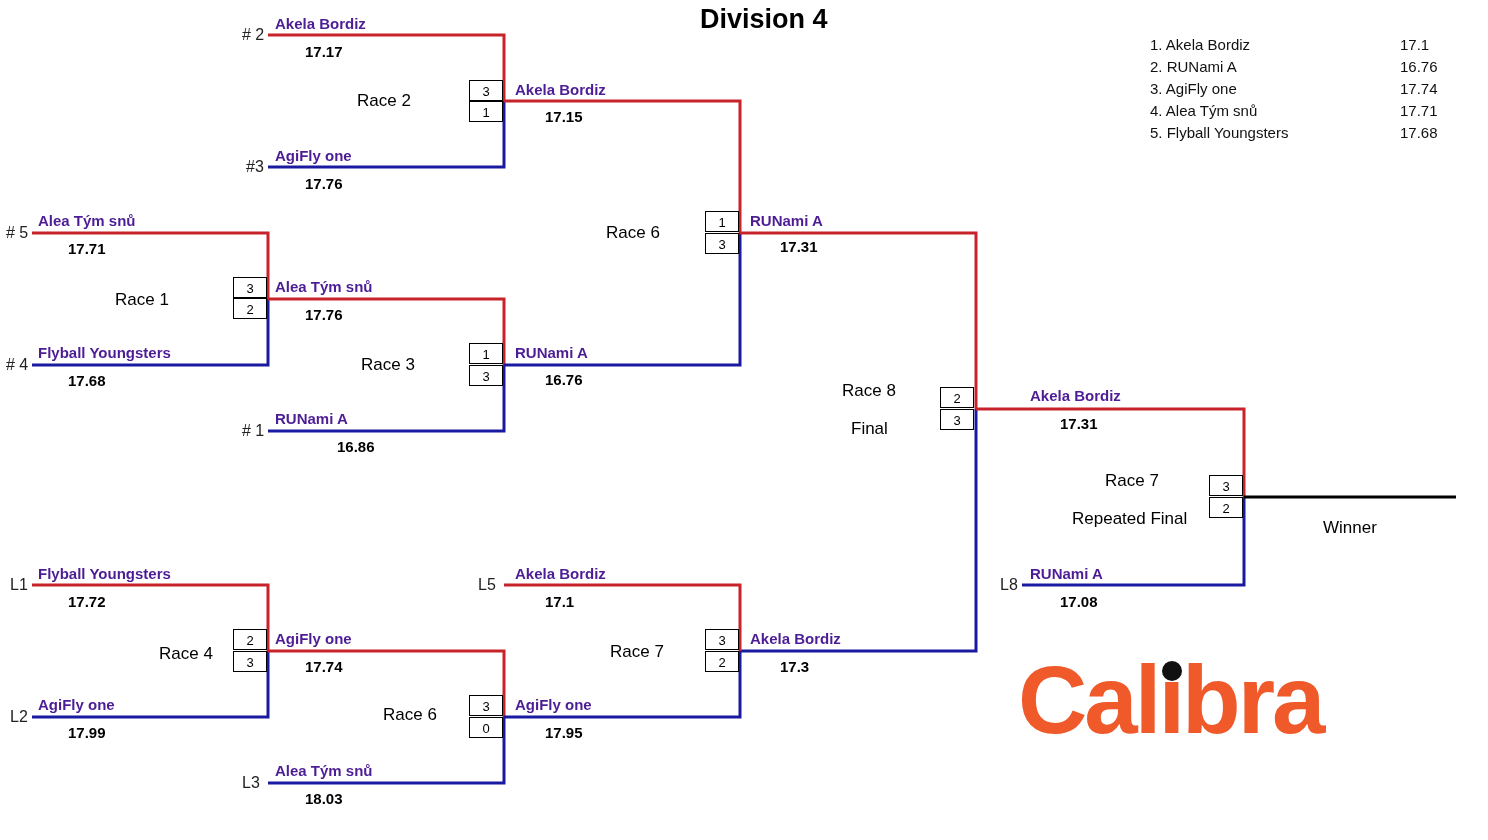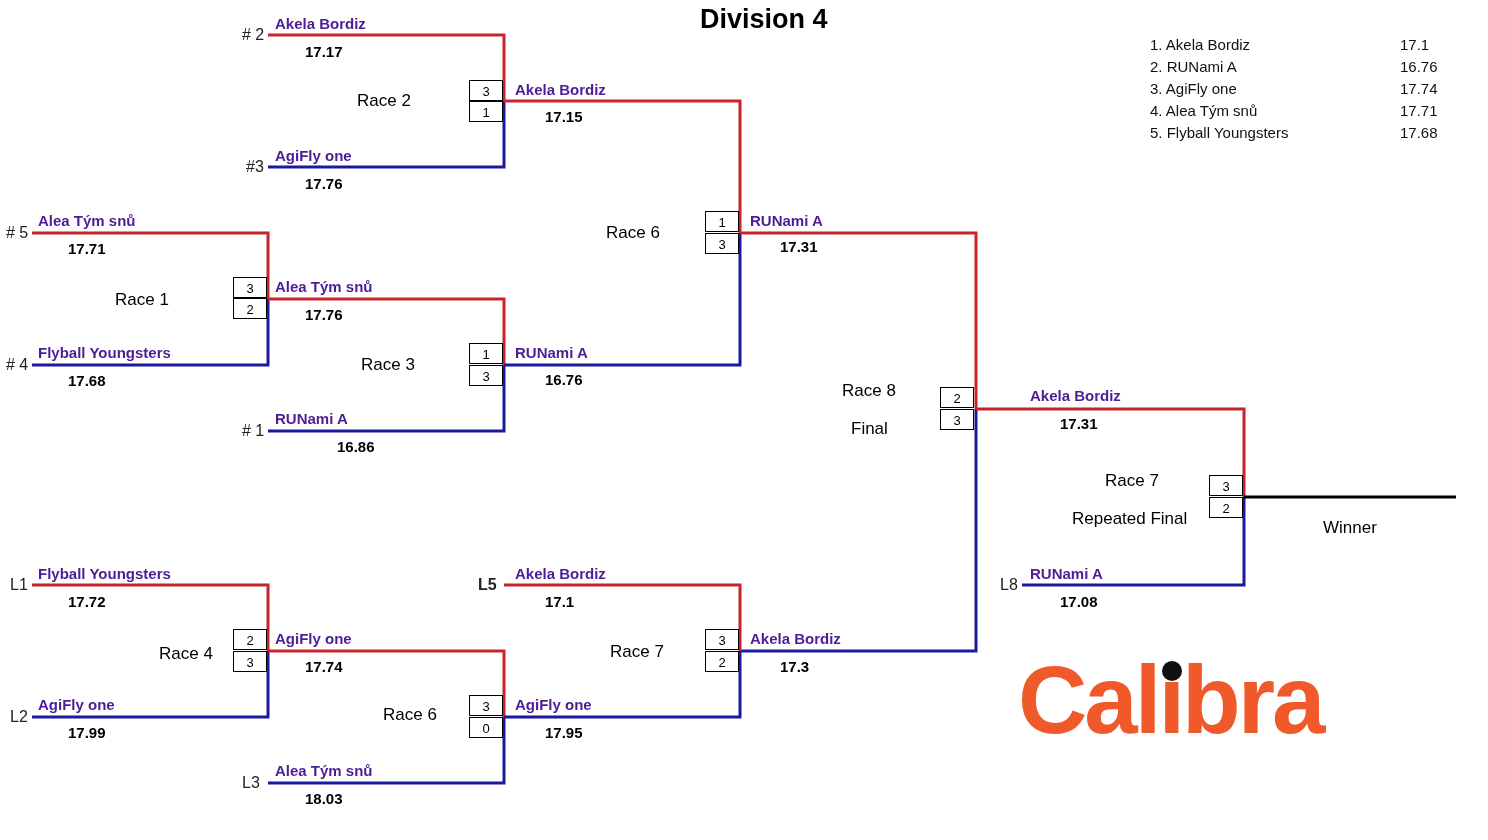--- a/index.html
+++ b/index.html
@@ -127,21 +127,21 @@
 
 <div class="abs race" style="left:377px;top:705px;margin-left:6px;">Race 6</div>
 <div class="abs seed" style="left:242px;top:774px;">L3</div>
 <div class="abs team" style="left:275px;top:762px;">Alea Tým snů</div>
 <div class="abs time" style="left:305px;top:790px;">18.03</div>
 <div class="score" style="left:469px;top:695px;">3</div>
 <div class="score" style="left:469px;top:717px;">0</div>
 <div class="abs team" style="left:515px;top:696px;">AgiFly one</div>
 <div class="abs time" style="left:545px;top:724px;">17.95</div>
 
-<div class="abs seed" style="left:478px;top:576px;font-weight:bold;">L5</div>
+<div class="abs seed" style="left:478px;top:576px;">L5</div>
 <div class="abs team" style="left:515px;top:565px;">Akela Bordiz</div>
 <div class="abs time" style="left:545px;top:593px;">17.1</div>
 <div class="abs race" style="left:610px;top:642px;">Race 7</div>
 <div class="score" style="left:705px;top:629px;">3</div>
 <div class="score" style="left:705px;top:651px;">2</div>
 <div class="abs team" style="left:750px;top:630px;">Akela Bordiz</div>
 <div class="abs time" style="left:780px;top:658px;">17.3</div>
 
 <div class="abs logo" style="left:1018px;top:645px;">Calibra</div>
 <div class="logo-dot" style="left:1162px;top:661px;"></div>

